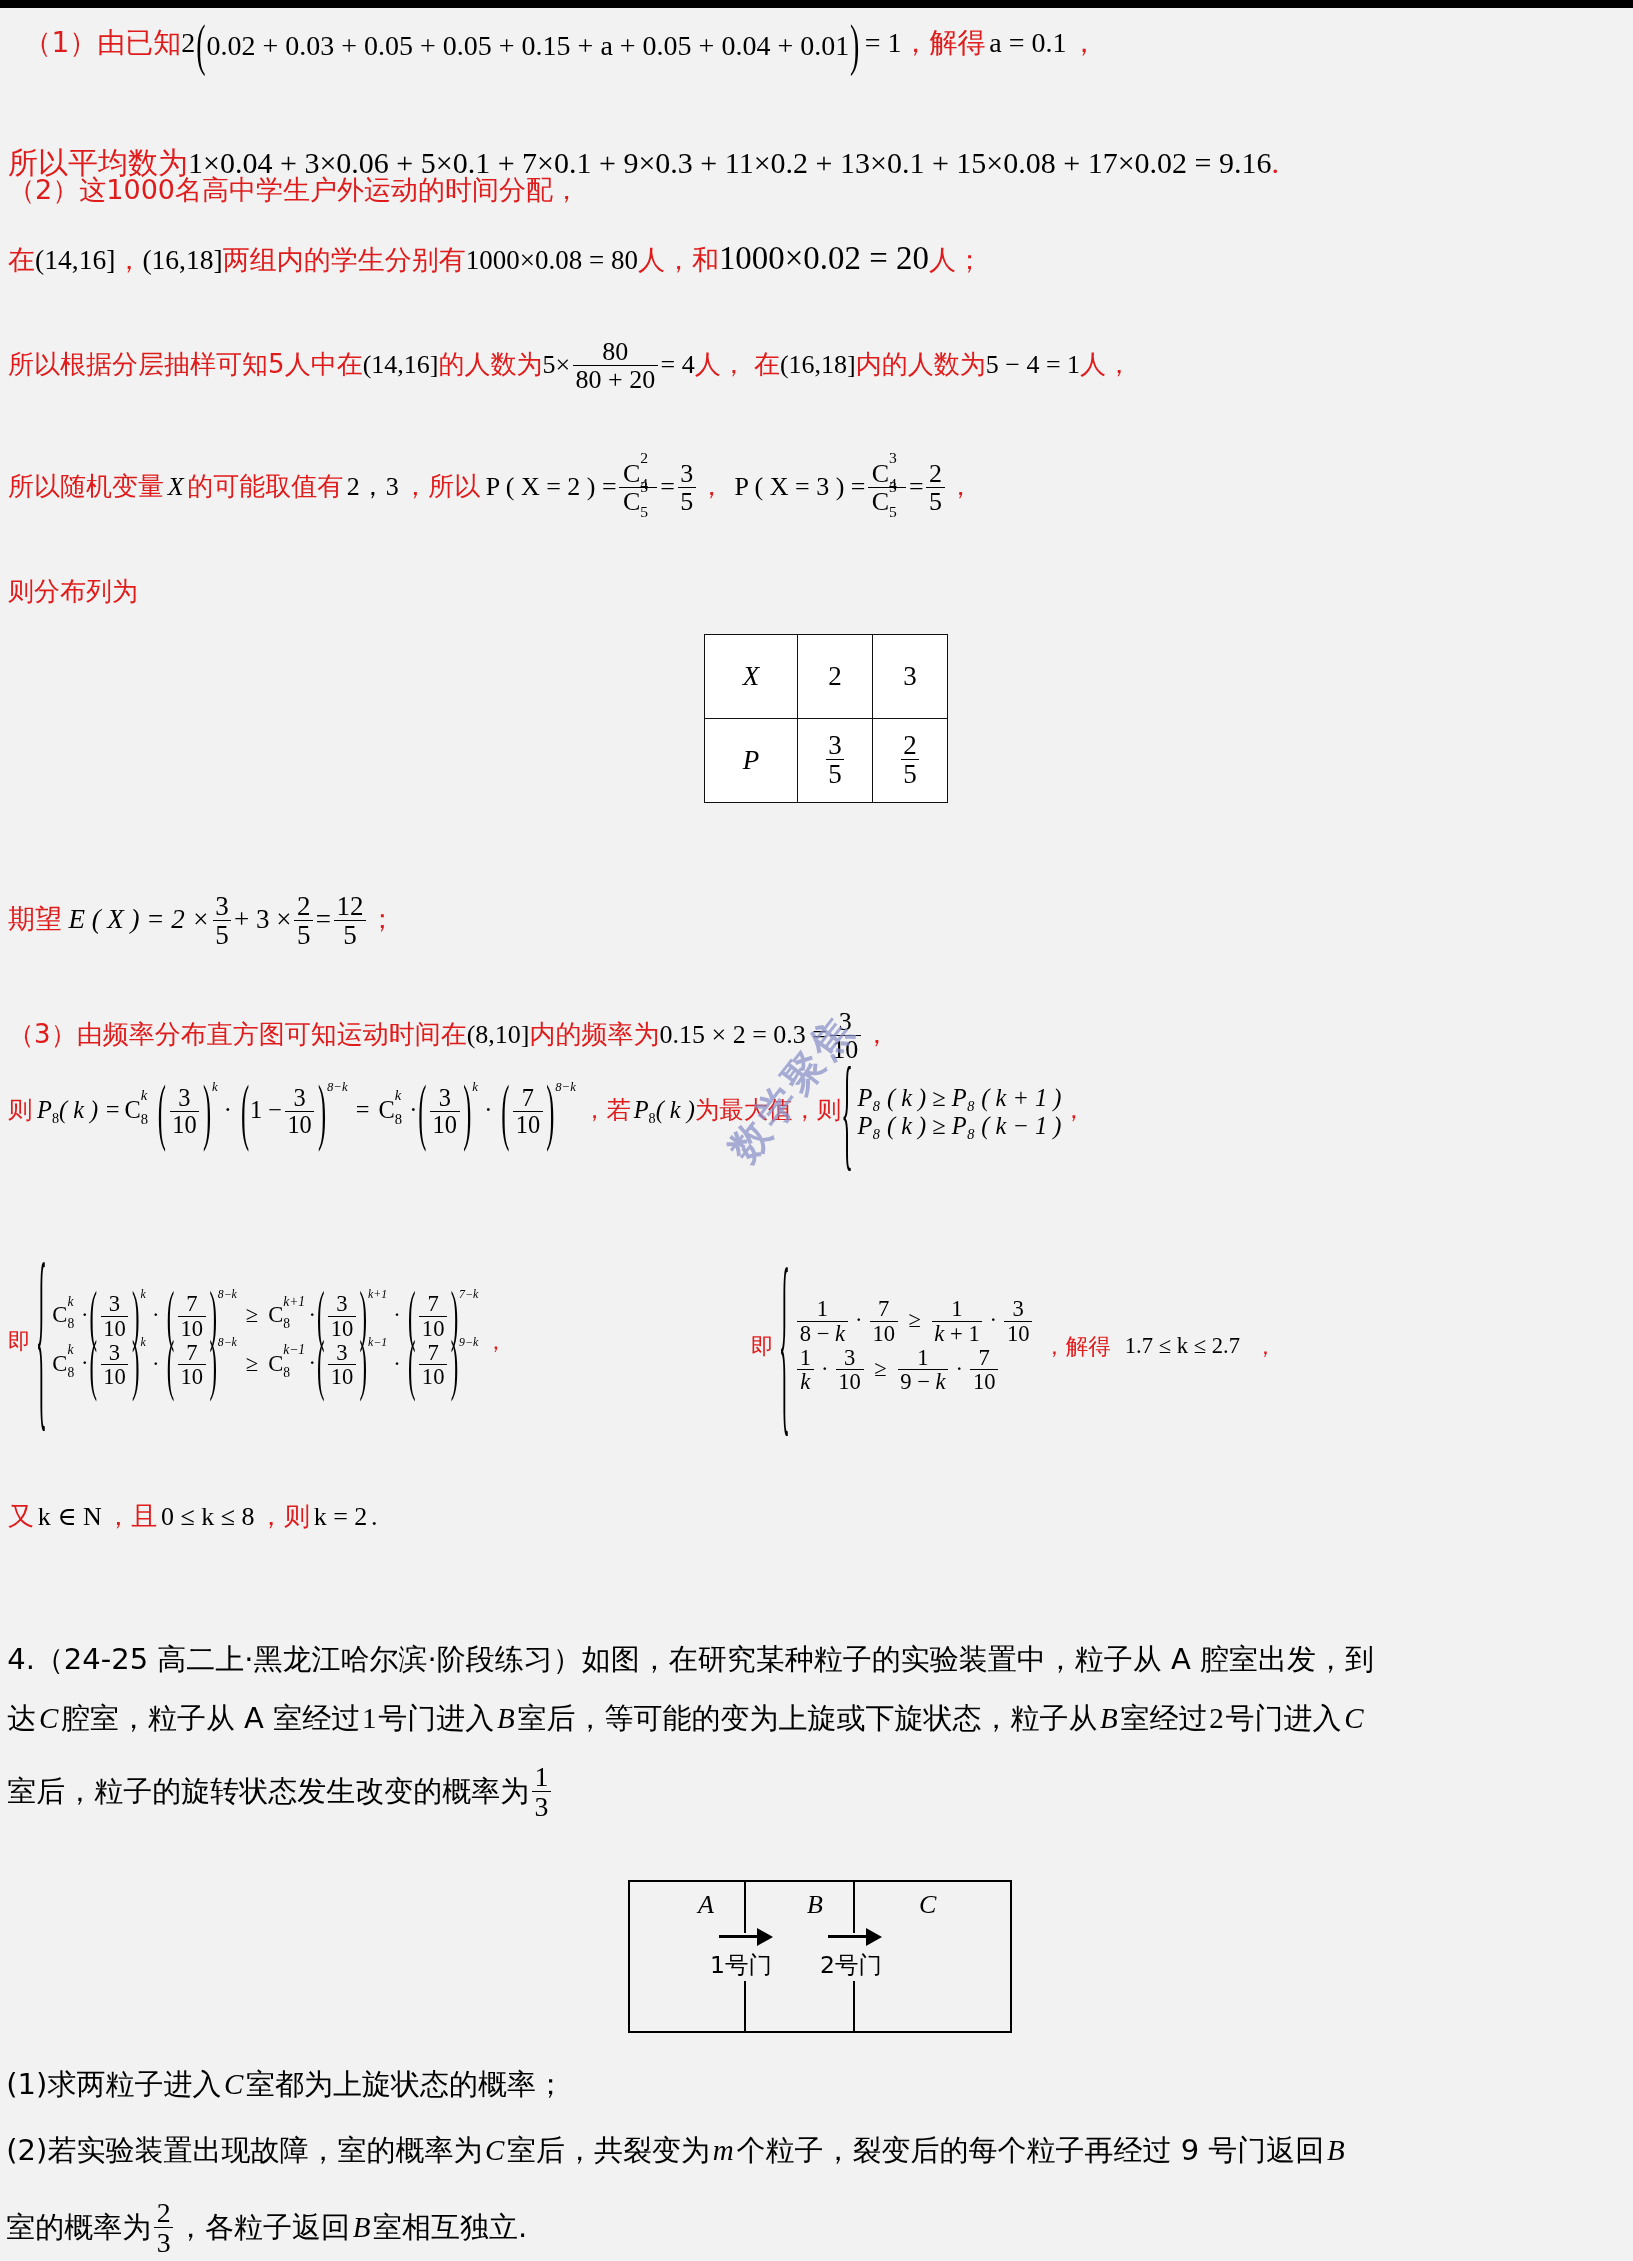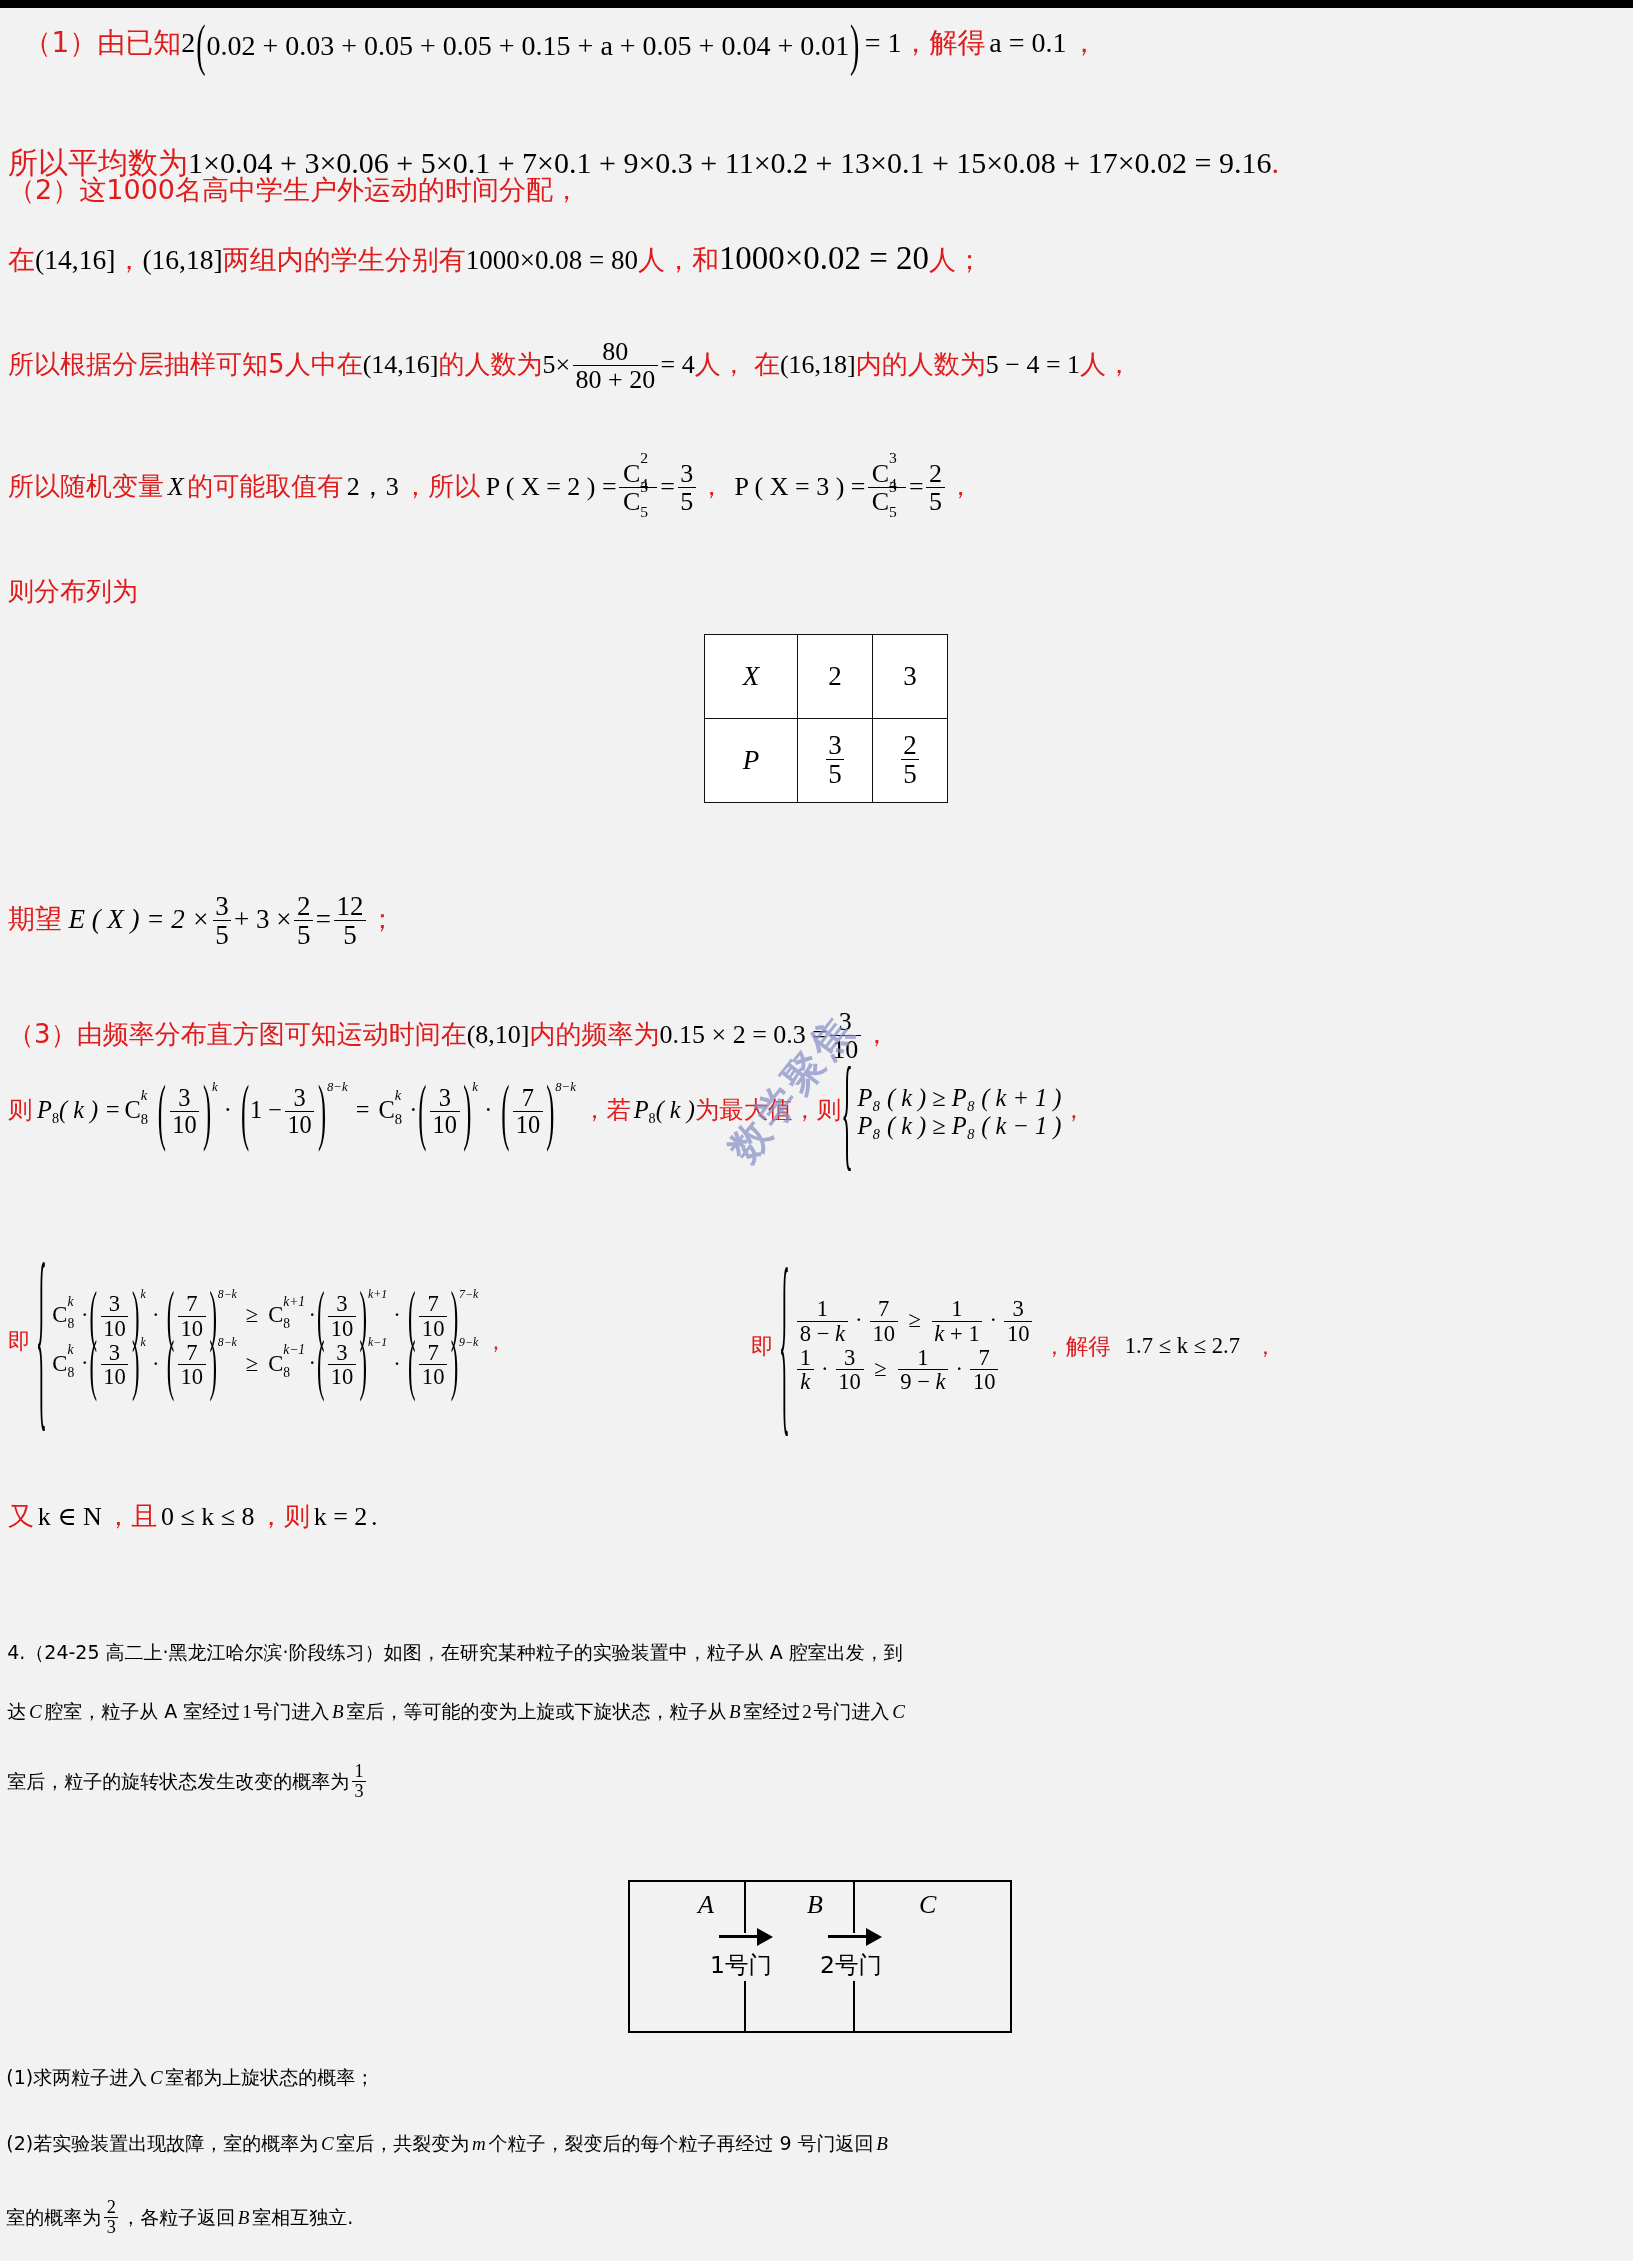--- a/index.html
+++ b/index.html
@@ -123,21 +123,21 @@
     font-size:39px;
     font-weight:700;
     transform:rotate(-52deg);
     transform-origin:left top;
     white-space:nowrap;
     letter-spacing:4.5px;
     pointer-events:none;
     user-select:none;
   }
   .abs{ position:absolute; white-space:nowrap; }
-  .q-line{ font-size:19px; font-family:"DejaVu Sans","Liberation Sans",sans-serif; }
+  .q-line{ font-size:29px; font-family:"DejaVu Sans","Liberation Sans",sans-serif; }
   .q-line .mi{ font-family:"Liberation Serif",serif; font-style:italic; }
   .q-line .mn{ font-family:"Liberation Serif",serif; font-style:normal; }
 </style>
 </head>
 <body>
 
 <div class="page">
 
   <div class="topbar"></div>
 

